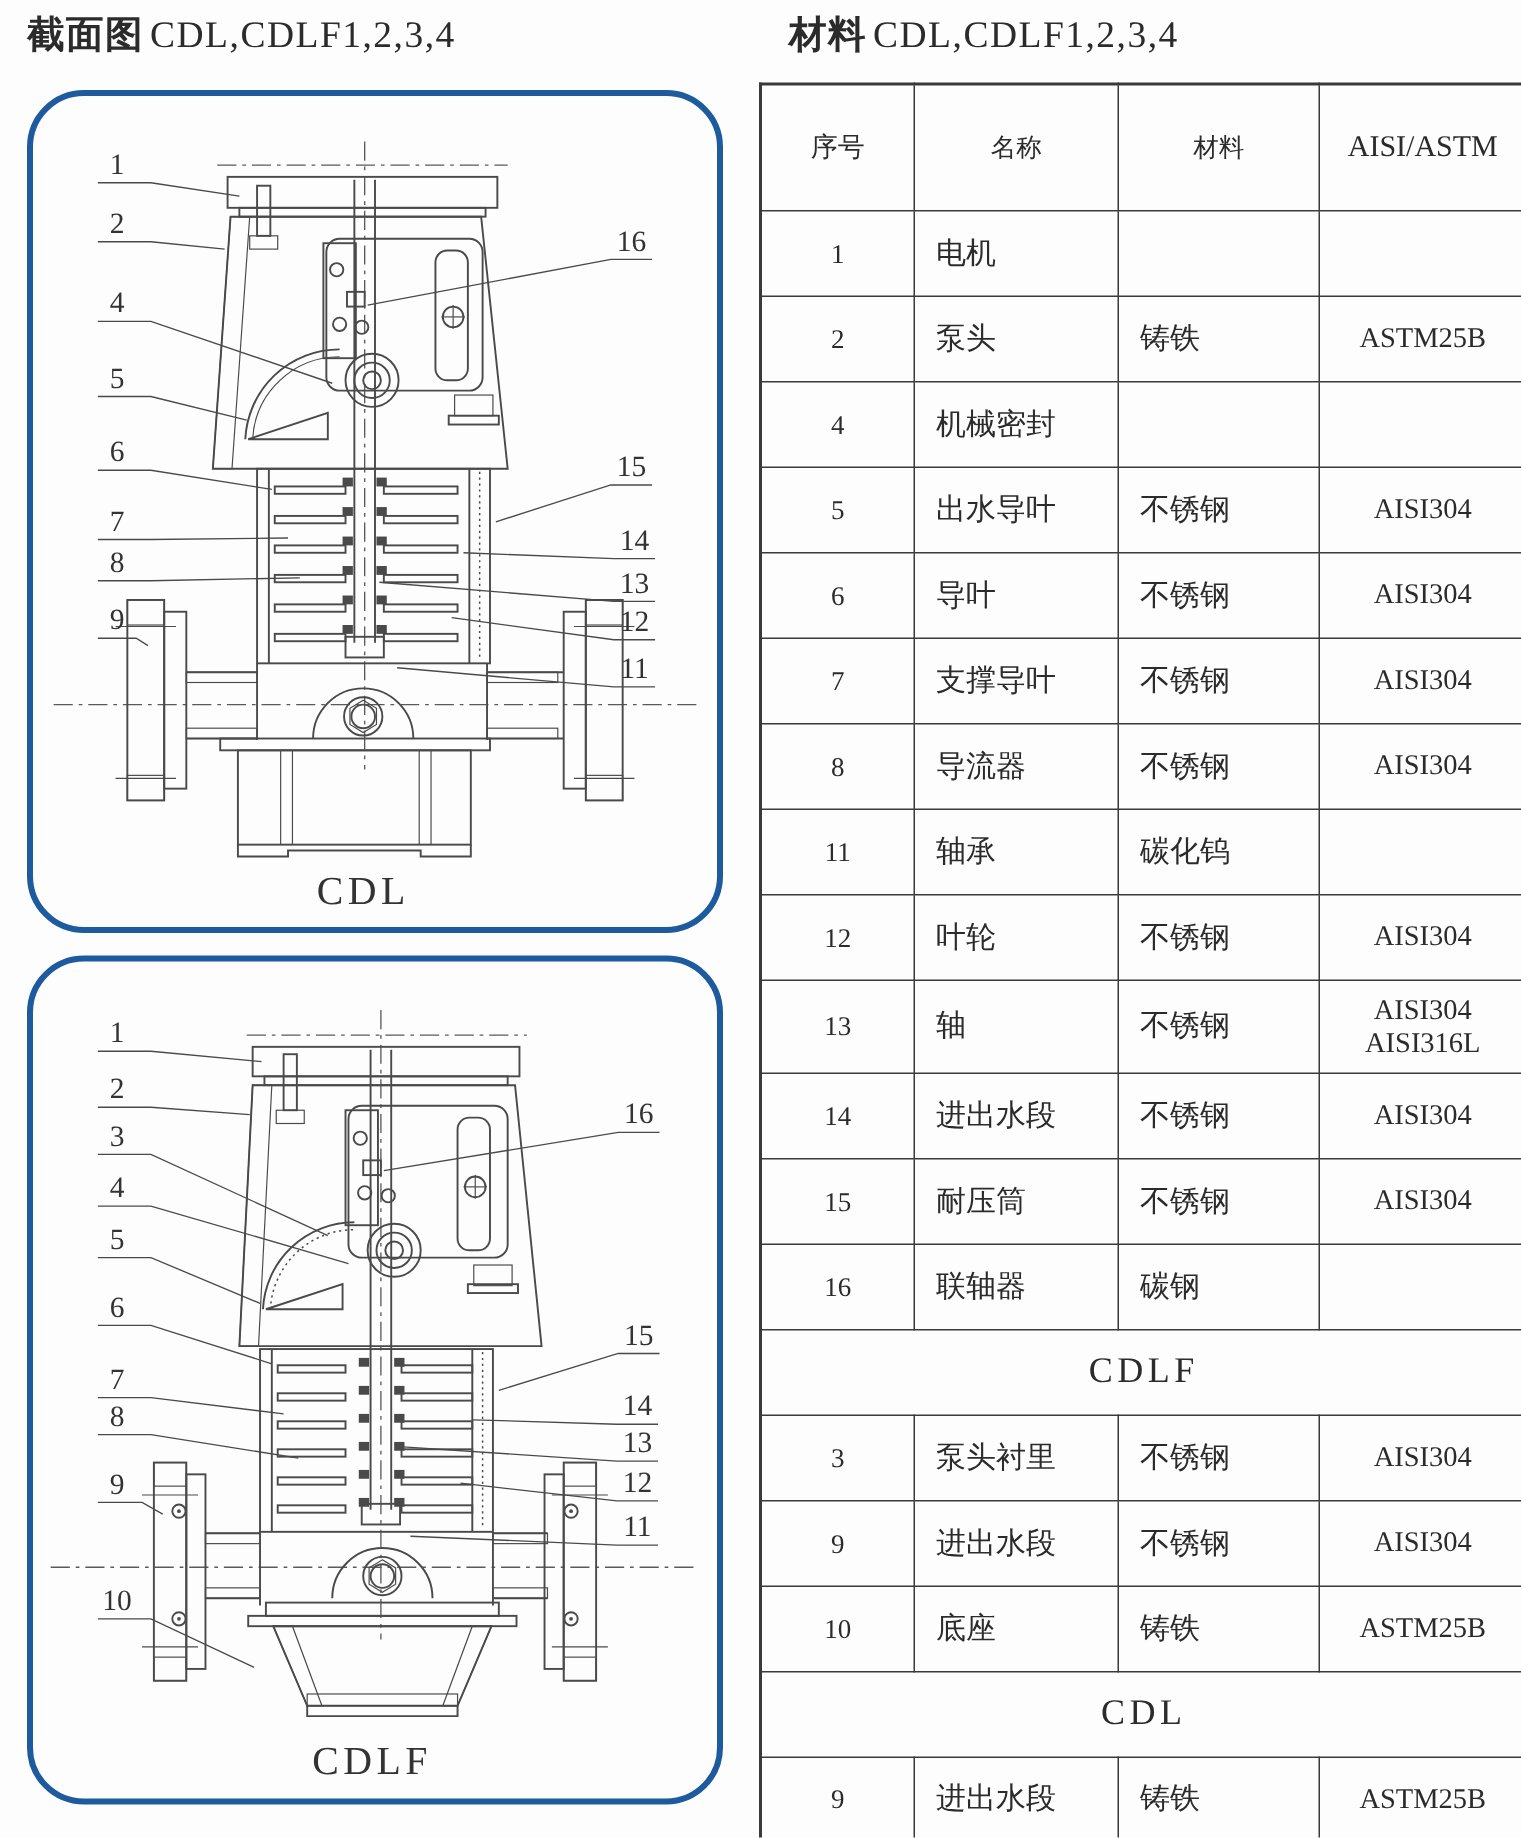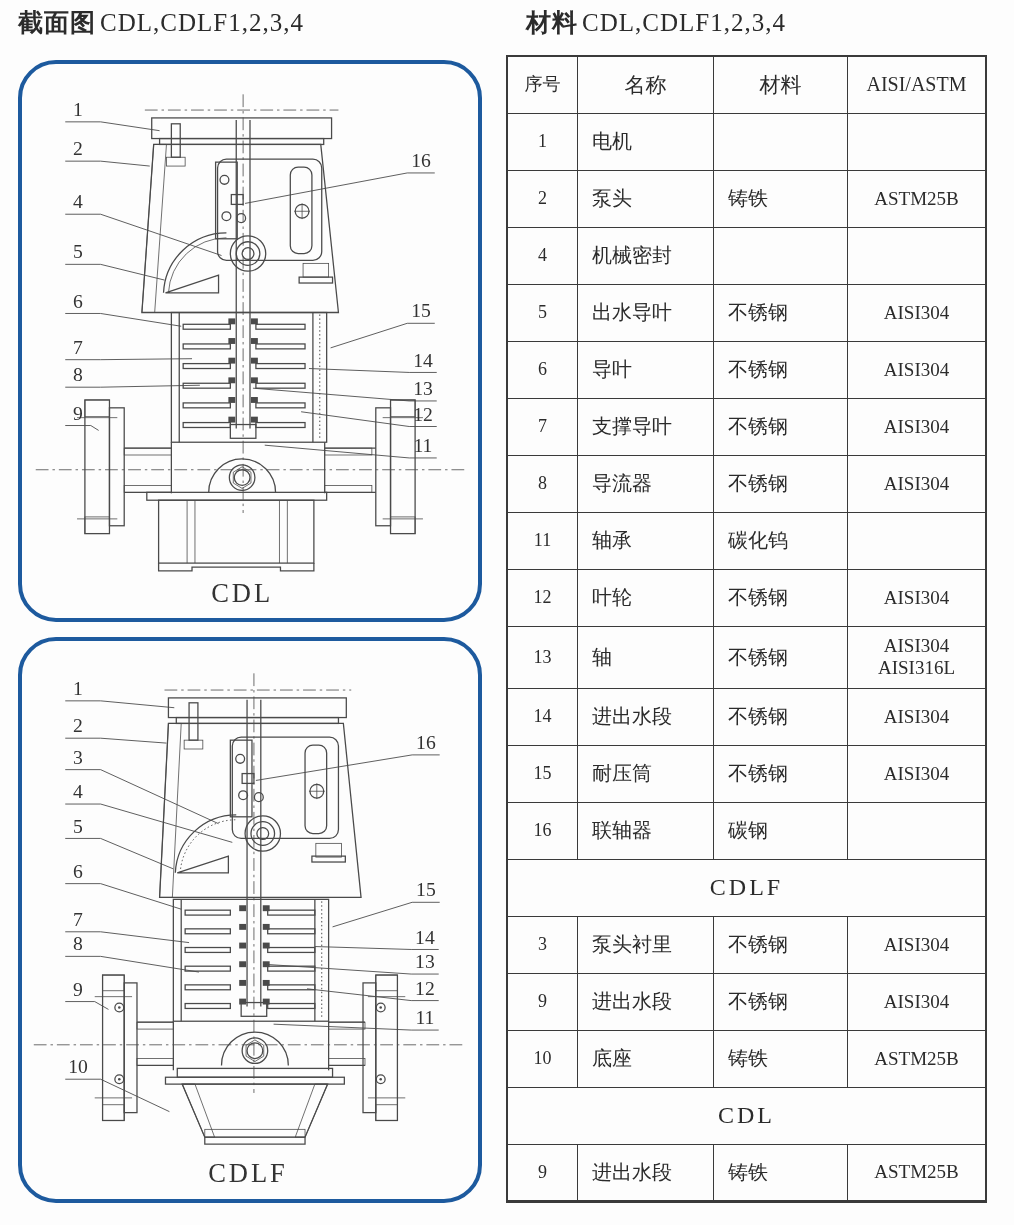--- a/index.html
+++ b/index.html
@@ -35,24 +35,24 @@
   
   #materials-table{
     position:absolute;left:506px;top:55px;width:476px;
     border-collapse:collapse;table-layout:fixed;background:#fdfdfd;
   }
   #materials-table th,#materials-table td{
     border:1px solid #3a3a3a;padding:0 0 0 14px;text-align:left;
     font-size:20px;font-weight:normal;line-height:1.15;
   }
   #materials-table{border:2px solid #3a3a3a;border-bottom:3px solid #3a3a3a;}
-  #materials-table th{text-align:center;padding:0;font-size:21px;height:51px;}
+  #materials-table th{text-align:center;padding:0;font-size:17px;height:51px;}
   #materials-table tr{height:57px;}
   #materials-table tr.tall{height:62px;}
-  #materials-table .col-no{width:69px;text-align:center;padding:0;font-size:18px;}
+  #materials-table .col-no{width:69px;text-align:center;padding:16px;font-size:18px;}
   #materials-table .col-name{width:135px;}
   #materials-table .col-mat{width:133px;}
   #materials-table .col-aisi{width:137px;text-align:center;padding:0;font-size:19px;margin-top:44px;}
   #materials-table th.col-aisi{font-size:20px;}
   #materials-table .section-cell{text-align:center;padding:0;font-size:24px;letter-spacing:3px;}
 </style>
 </head>
 <body>
 
 <div class="heading" id="heading-left">

